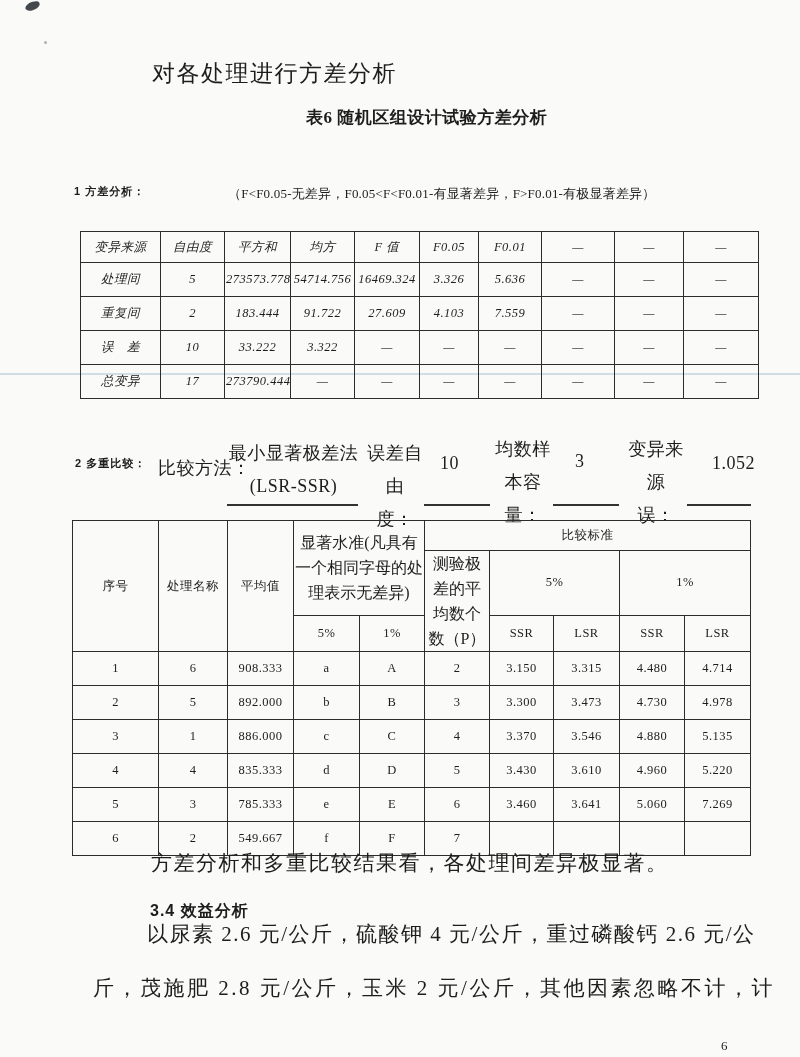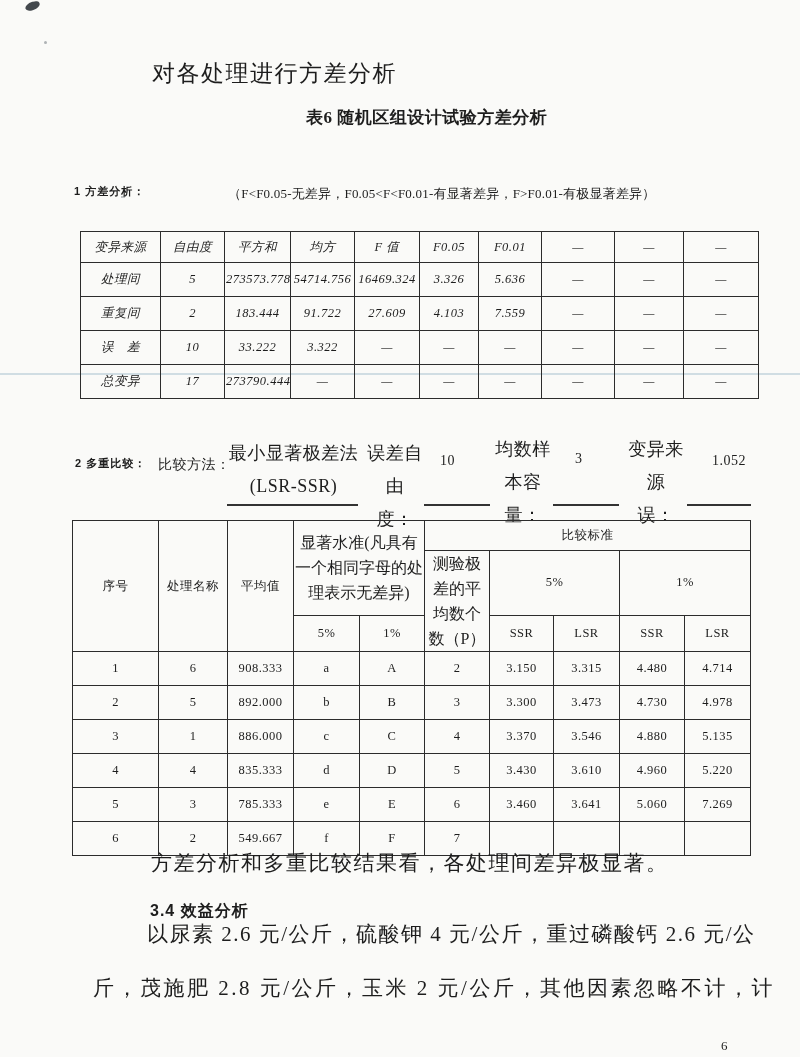--- a/index.html
+++ b/index.html
@@ -21,21 +21,21 @@
   .t1{left:80px;top:231px;width:678px;font-style:italic;}
   .t1 tr{height:34px;}
   .t1 tr.hrow{height:31px;}
   .t2{left:72px;top:520px;width:678px;}
   .t2 .r1{height:30px;}
   .t2 .r2{height:52px;}
   .t2 .r3{height:29px;}
   .t2 .drow{height:34px;}
   .wrapcell{white-space:normal;line-height:25px;font-size:16px;letter-spacing:0;}
   .s2-label{left:75px;top:456px;}
-  .s2-piece{font-size:14px;letter-spacing:.5px;}
+  .s2-piece{font-size:18px;letter-spacing:.5px;}
   .fld{position:absolute;text-align:center;font-size:18px;letter-spacing:.5px;line-height:33px;white-space:normal;}
   .u{position:absolute;height:2px;background:#333;}
   .bodytext{font-size:21px;letter-spacing:1.5px;}
   .conclusion{left:151px;top:849px;}
   .heading34{left:150px;top:901px;font-family:Liberation Sans, sans-serif;font-weight:700;font-size:16px;letter-spacing:1px;}
   .para1{left:147px;top:920px;}
   .para2{left:93px;top:974px;letter-spacing:2.5px;}
   .pagenum{left:721px;top:1038px;font-size:13px;}
   .speck1{position:absolute;left:25px;top:2px;width:15px;height:8px;background:#43484d;border-radius:60% 40% 55% 45%;transform:rotate(-18deg);}
   .speck2{position:absolute;left:44px;top:41px;width:3px;height:3px;background:#aeb2b5;border-radius:50%;}

